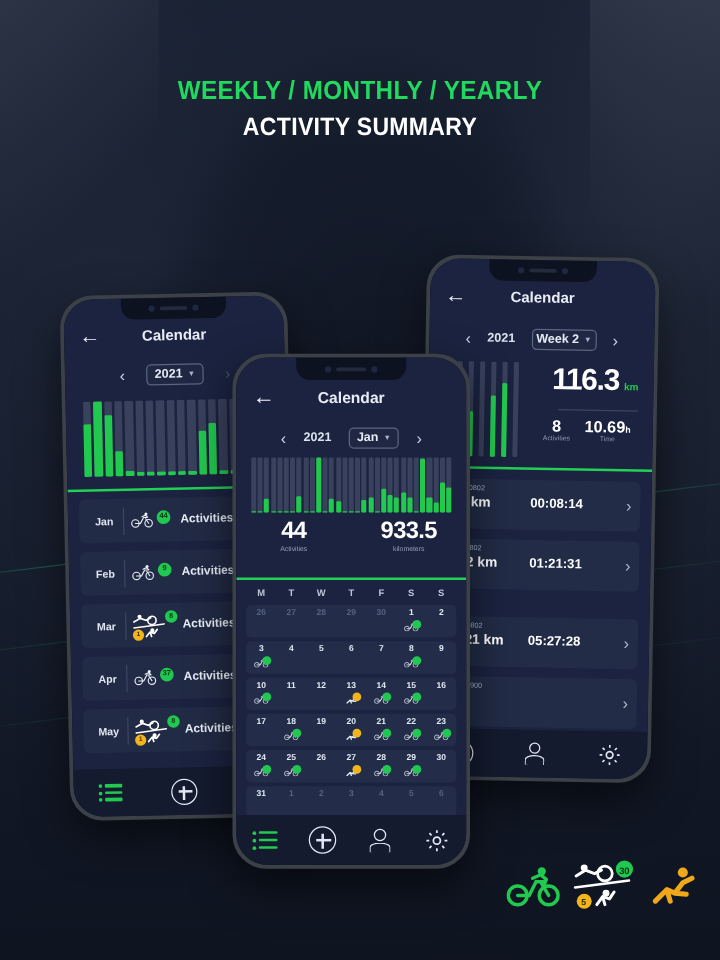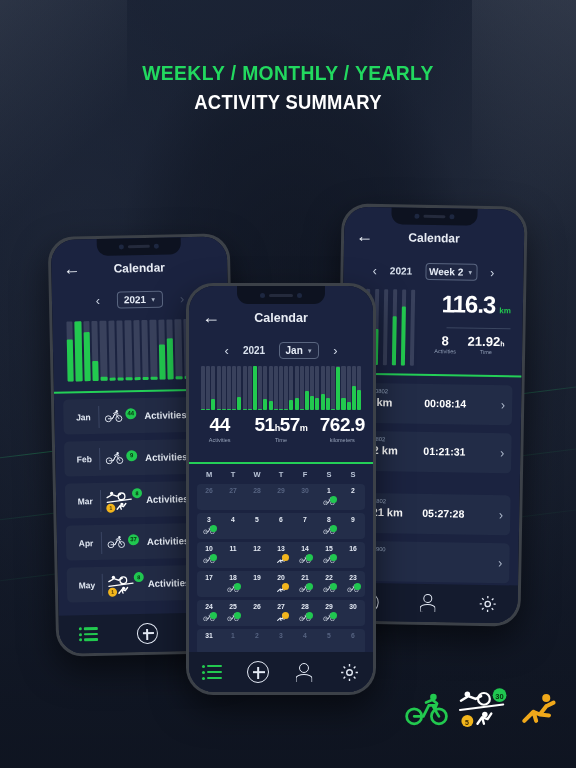--- a/index.html
+++ b/index.html
@@ -430,21 +430,21 @@
             <span style="color:#22c94f;font-size:8px;font-weight:bold;">km</span>
           </div>
           <div style="height:1px;background:#3b4660;margin:3px 0 5px 18px;"></div>
           <div style="display:flex;justify-content:space-around;">
             <div style="text-align:center;">
               <div style="color:#fff;font-weight:bold;font-size:13px;">8</div>
               <div style="color:#8d9ab2;font-size:5.5px;">Activities</div>
             </div>
             <div style="text-align:center;">
               <div style="color:#fff;font-weight:bold;font-size:13px;">
-                <span>21.92</span><span style="font-size:7px;">h</span>
+                <span>10.69</span><span style="font-size:7px;">h</span>
               </div>
               <div style="color:#8d9ab2;font-size:5.5px;">Time</div>
             </div>
           </div>
         </div>
       </div>
 
       <div class="greenline" style="position:absolute;top:166px;left:0;height:1.6px;"></div>
 
       <div id="acts-right" style="position:absolute;top:176px;left:9px;right:9px;">
@@ -621,27 +621,21 @@
             <i style="height: 45%;"></i>
           </div>
         </div>
 
       <div class="statrow" style="position:absolute;top:128px;left:0;width:100%;">
         <div class="stat">
           <div class="v" style="font-size:19px;">44</div>
           <div class="k" style="font-size:5.5px;margin-top:1px;">Activities</div>
         </div>
         <div class="stat">
-          <div class="v" style="font-size:19px;">
-            <span>51</span><sub>h</sub><span>57</span><sub>m</sub>
-          </div>
-          <div class="k" style="font-size:5.5px;margin-top:1px;">Time</div>
-        </div>
-        <div class="stat">
-          <div class="v" style="font-size:19px;">762.9</div>
+          <div class="v" style="font-size:19px;">933.5</div>
           <div class="k" style="font-size:5.5px;margin-top:1px;">kilometers</div>
         </div>
       </div>
 
       <div class="greenline" style="position:absolute;top:176px;left:0;height:1.6px;"></div>
 
       <div class="dow" id="dow-center" style="position:absolute;top:184px;left:8px;right:8px;font-size:7.5px;">
           <span>M</span>
           <span>T</span>
           <span>W</span>

